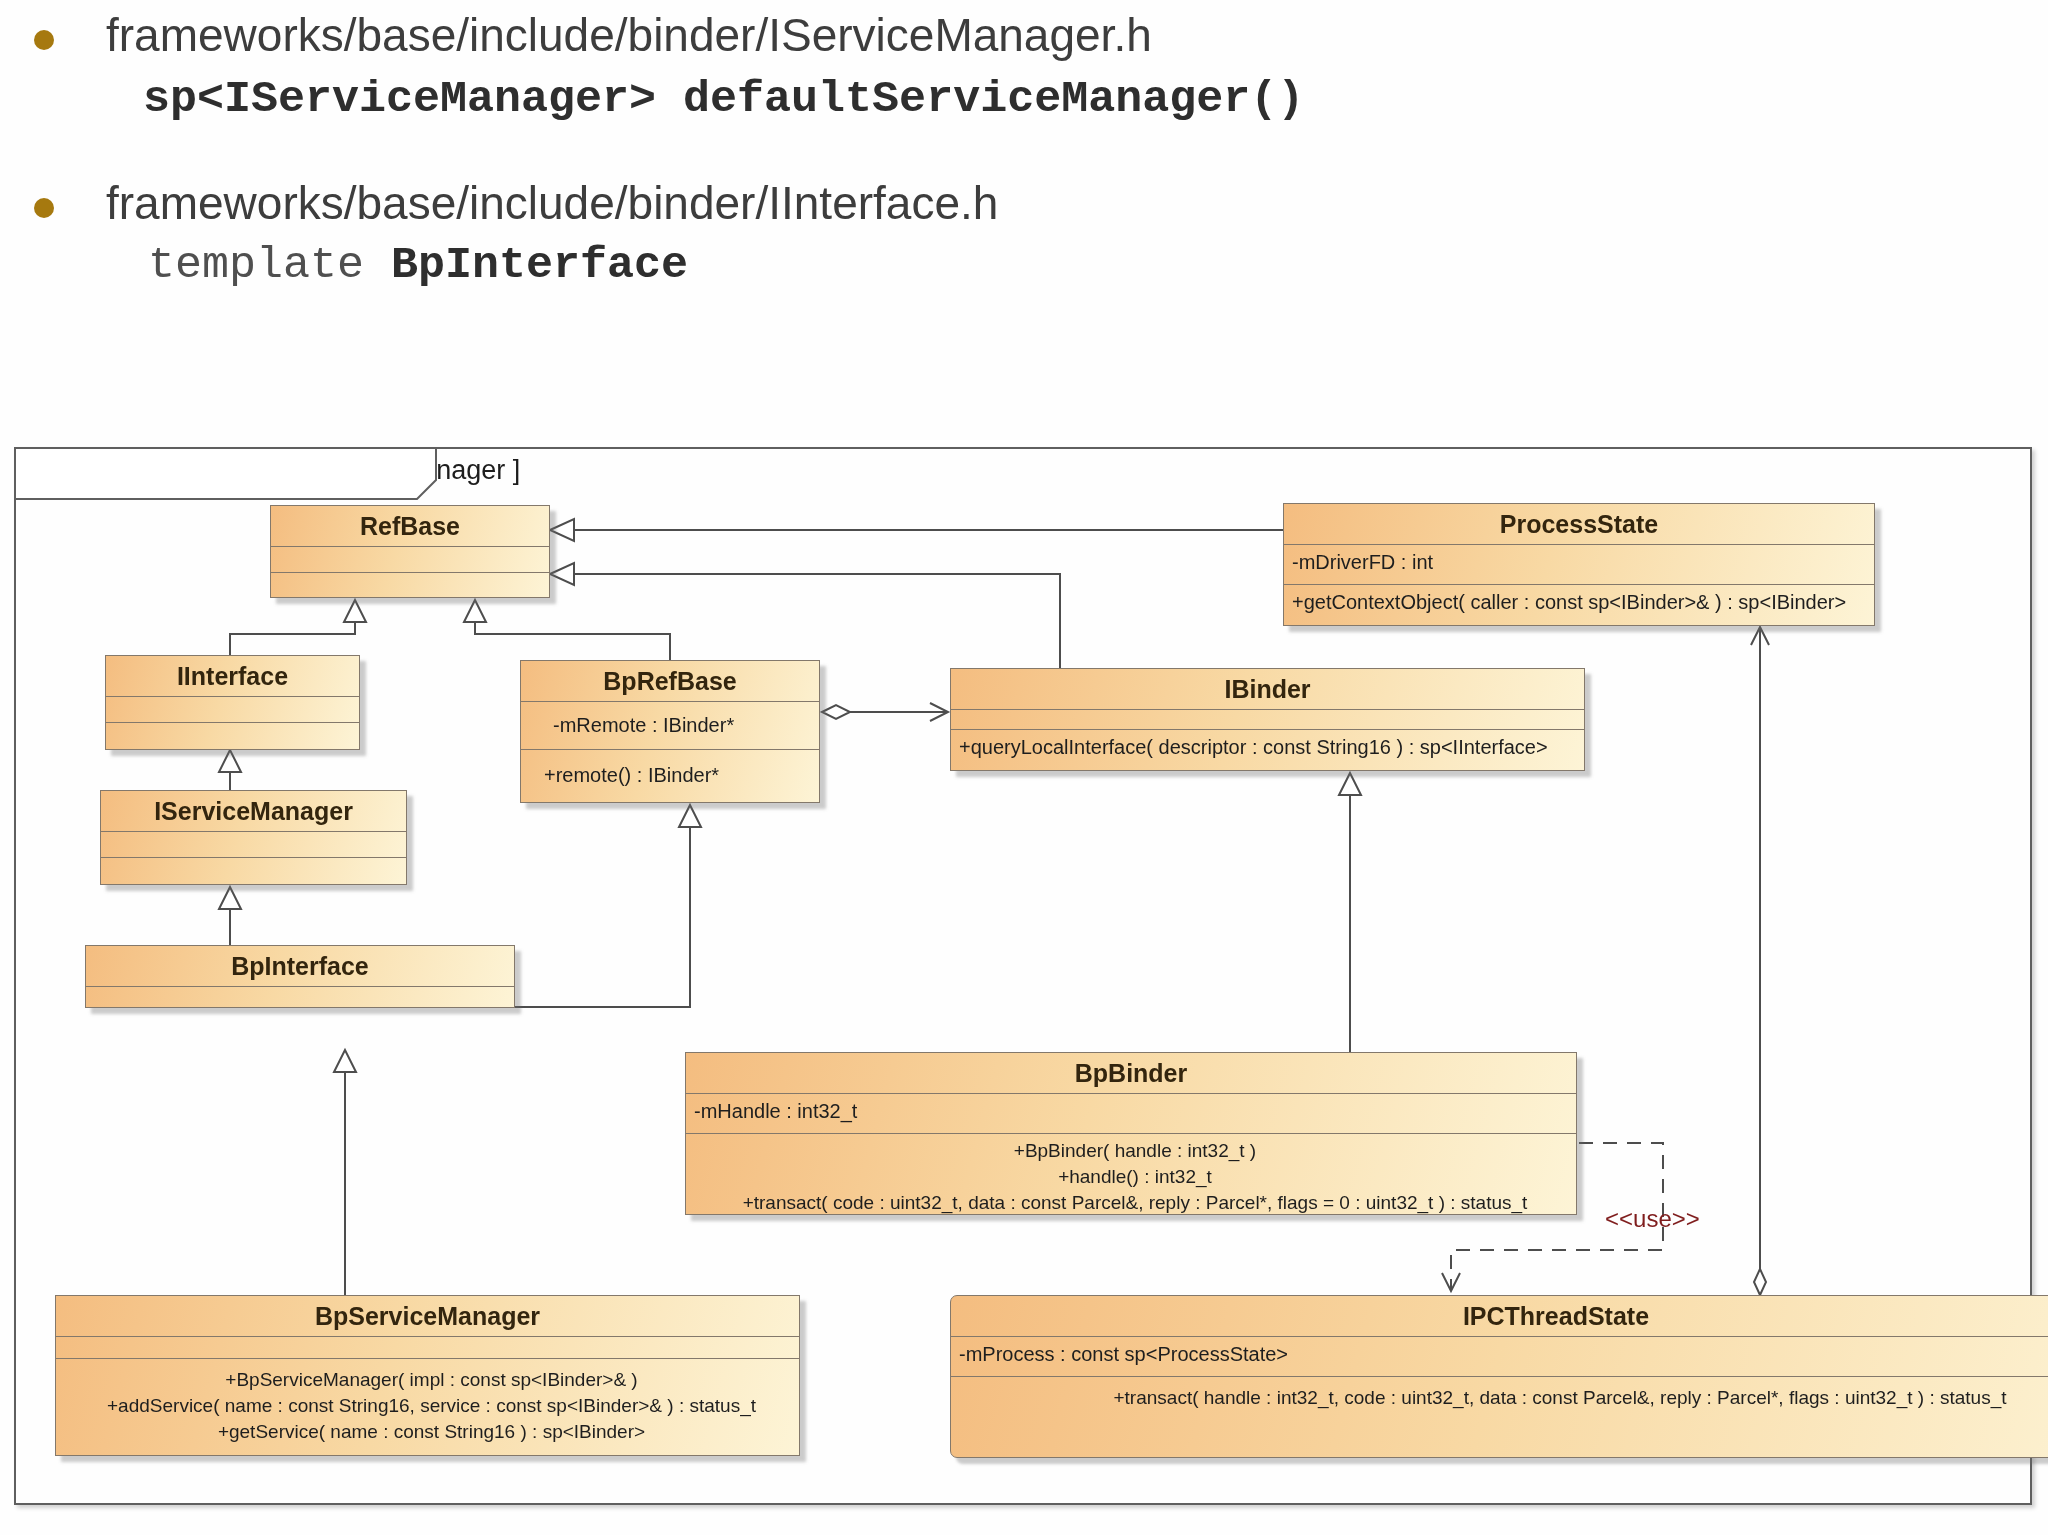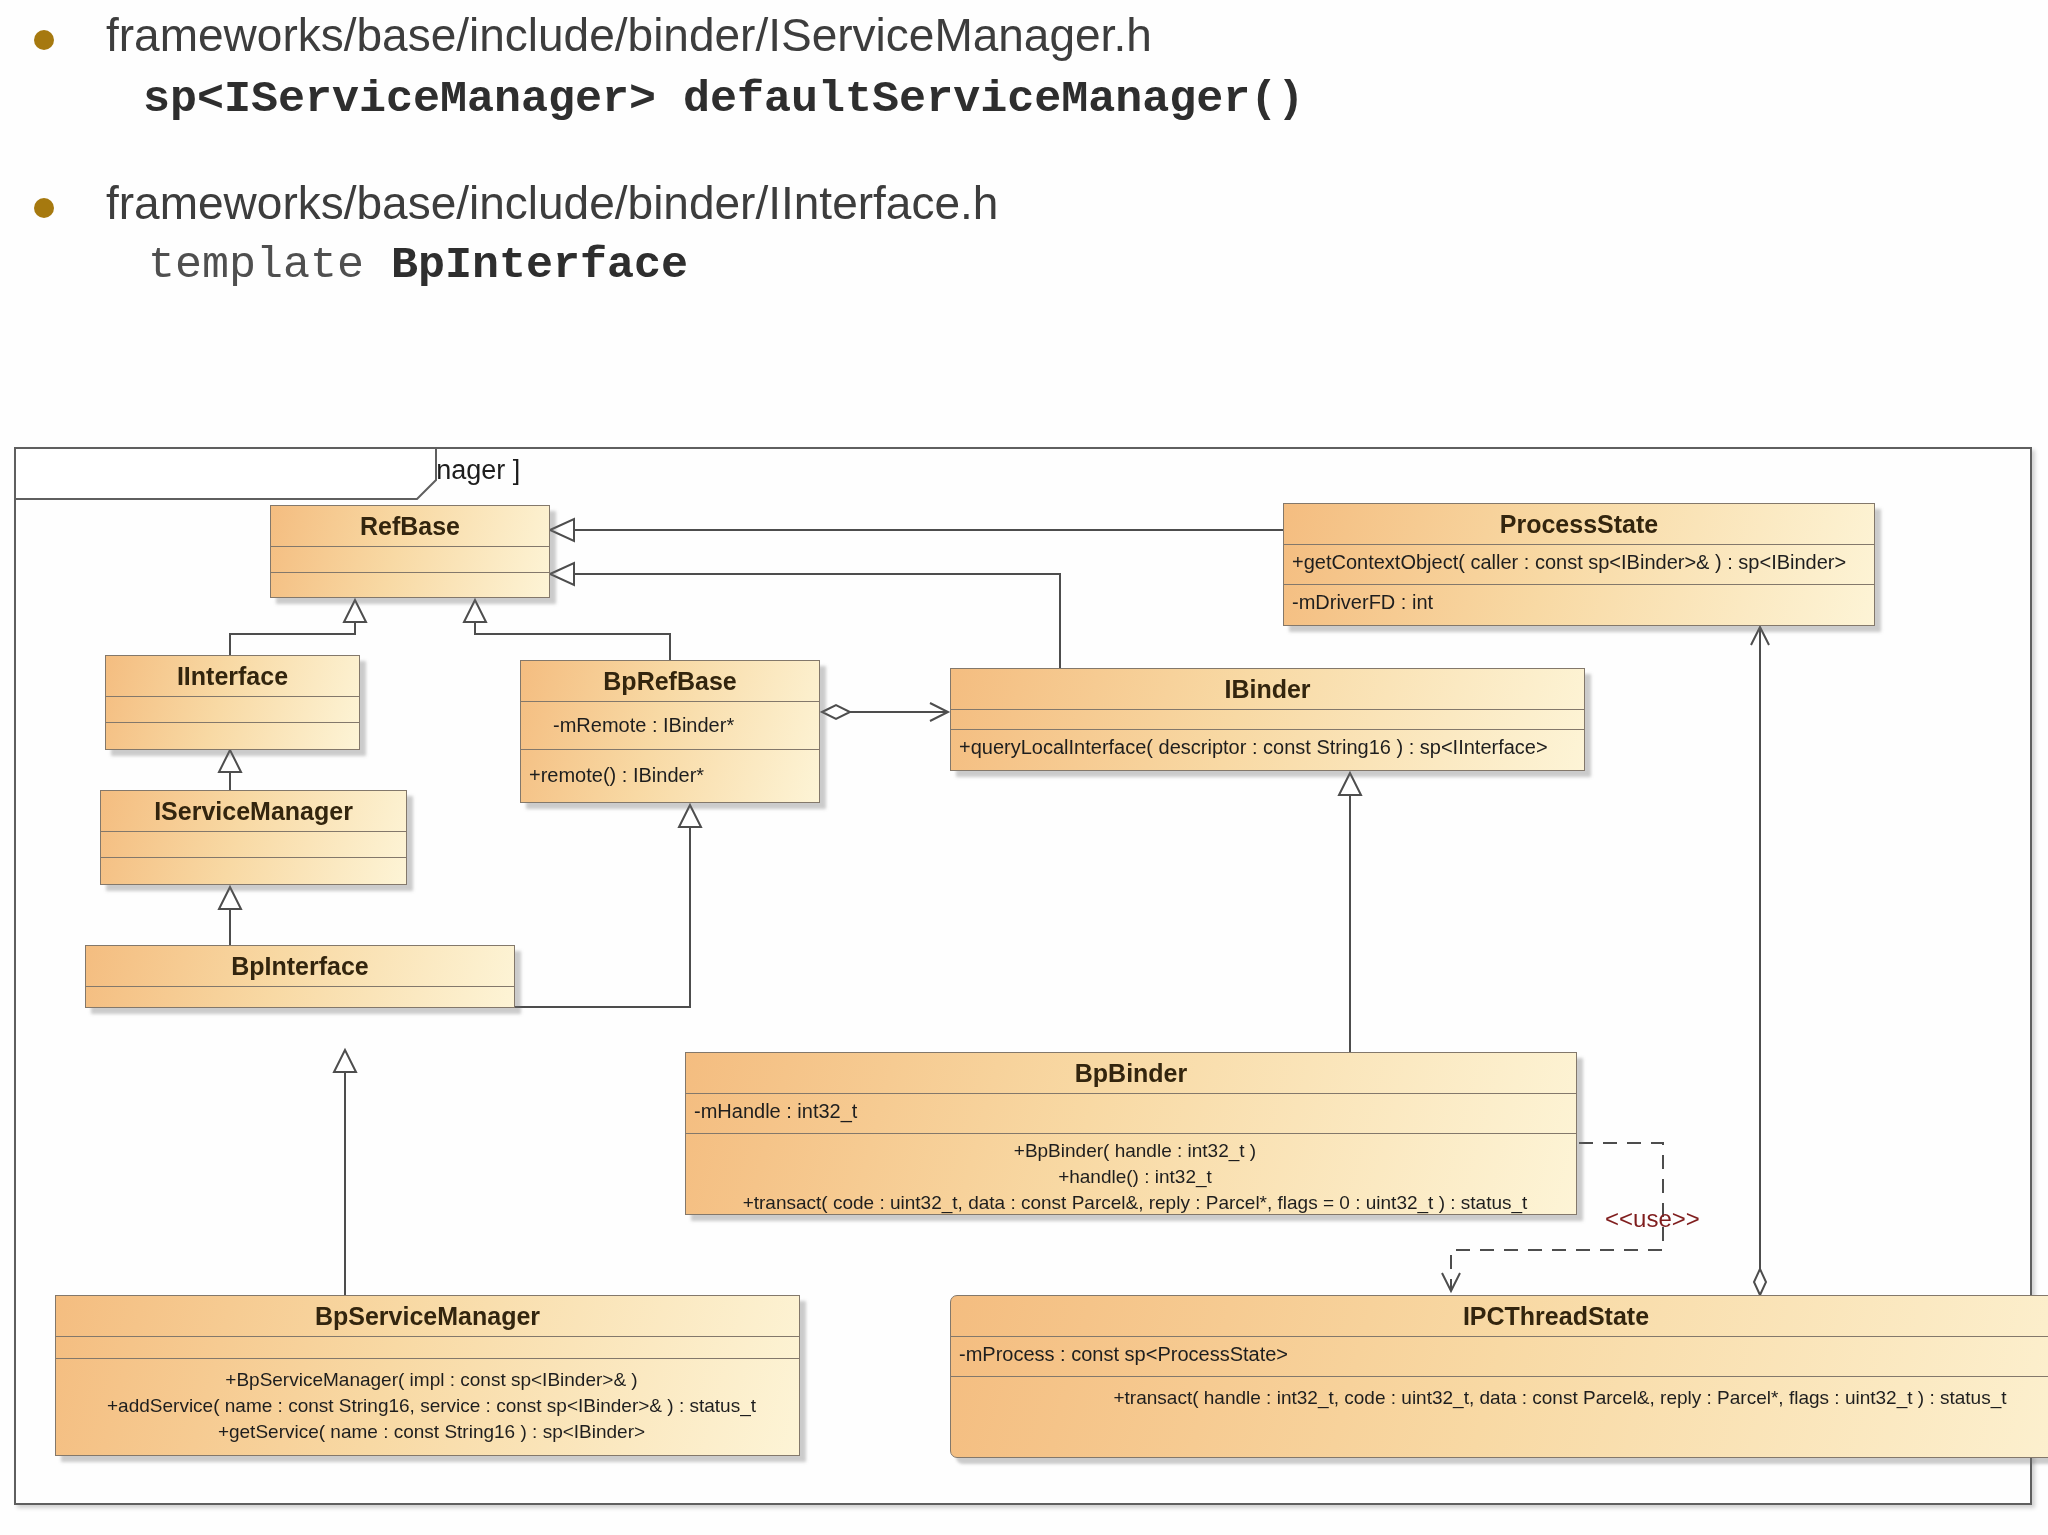--- a/index.html
+++ b/index.html
@@ -124,39 +124,39 @@
 
   <div class="cls" style="left:270px;top:505px;width:280px;">
     <div class="cls-title">RefBase</div>
     <div class="cls-sec" style="height:26px;"></div>
     <div class="cls-sec" style="height:24px;"></div>
   </div>
 
   <div class="cls" style="left:1283px;top:503px;width:592px;">
     <div class="cls-title">ProcessState</div>
     <div class="cls-sec" style="height:40px;">
+      <div class="m">-mDriverFD : int</div>
+    </div>
+    <div class="cls-sec" style="height:40px;">
       <div class="m">+getContextObject( caller : const sp&lt;IBinder&gt;&amp; ) : sp&lt;IBinder&gt;</div>
-    </div>
-    <div class="cls-sec" style="height:40px;">
-      <div class="m">-mDriverFD : int</div>
     </div>
   </div>
 
   <div class="cls" style="left:105px;top:655px;width:255px;">
     <div class="cls-title">IInterface</div>
     <div class="cls-sec" style="height:26px;"></div>
     <div class="cls-sec" style="height:26px;"></div>
   </div>
 
   <div class="cls" style="left:520px;top:660px;width:300px;">
     <div class="cls-title">BpRefBase</div>
     <div class="cls-sec" style="height:48px;padding-top:10px;padding-left:24px;">
       <div class="m">-mRemote : IBinder*</div>
     </div>
-    <div class="cls-sec" style="height:52px;padding-top:12px;">
+    <div class="cls-sec" style="height:52px;padding-top:12px;padding-left:15px;">
       <div class="m">+remote() : IBinder*</div>
     </div>
   </div>
 
   <div class="cls" style="left:950px;top:668px;width:635px;">
     <div class="cls-title">IBinder</div>
     <div class="cls-sec" style="height:20px;"></div>
     <div class="cls-sec" style="height:40px;">
       <div class="m">+queryLocalInterface( descriptor : const String16 ) : sp&lt;IInterface&gt;</div>
     </div>

